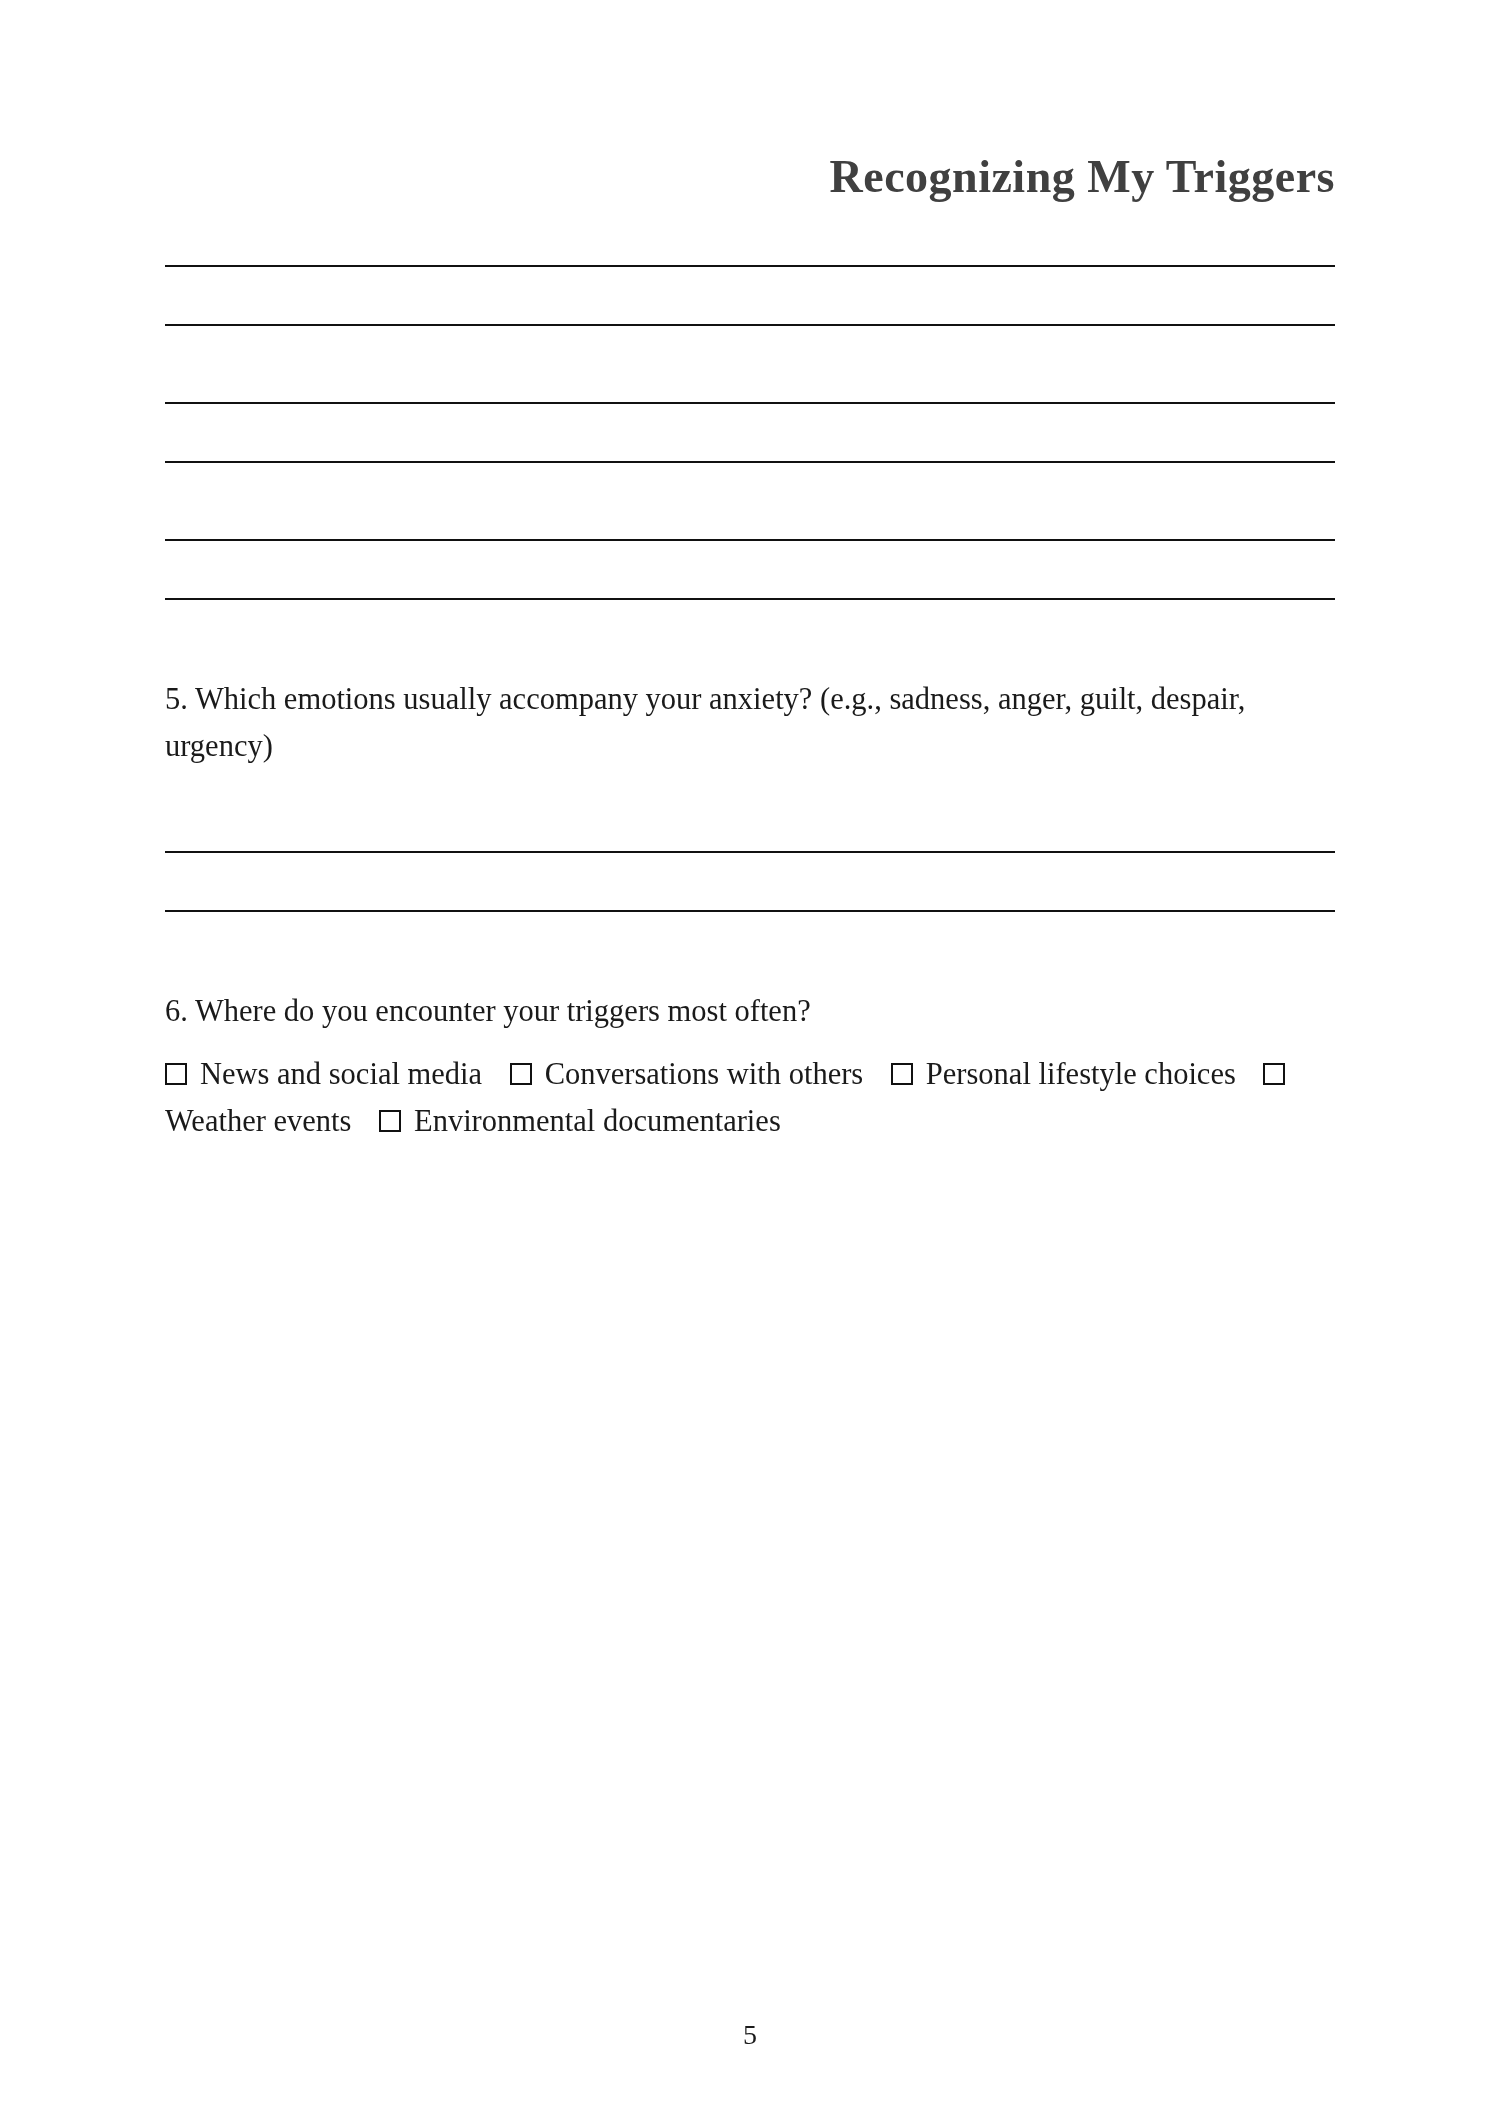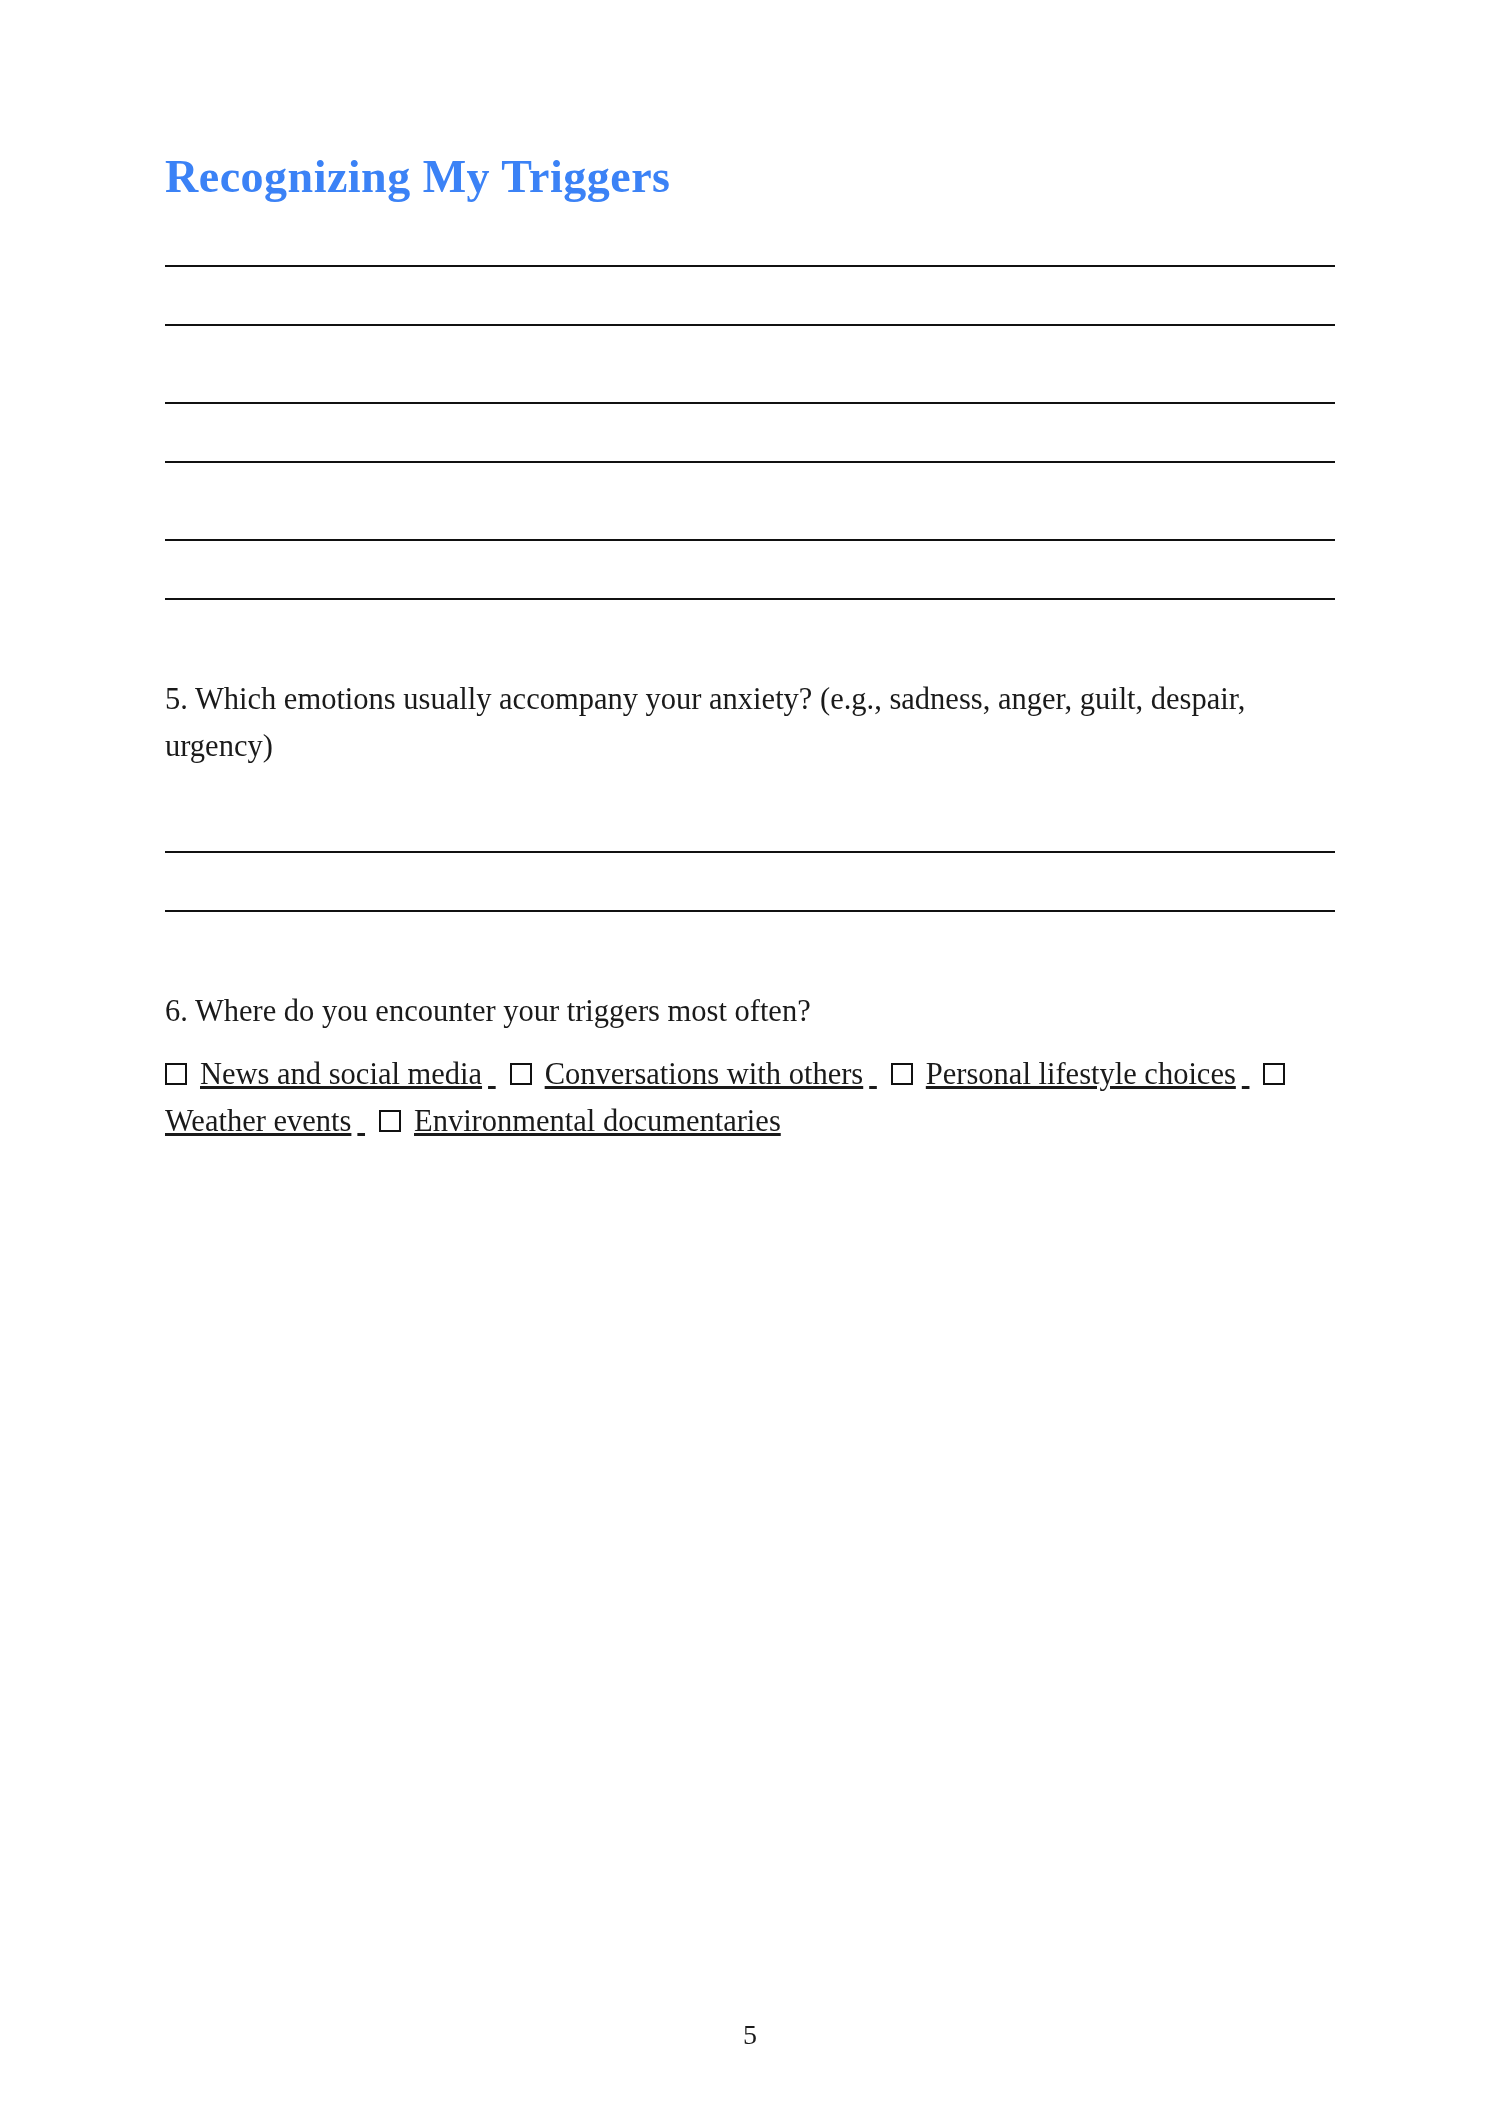--- a/index.html
+++ b/index.html
@@ -17,24 +17,24 @@
     position: relative;
     width: 1500px;
     height: 2121px;
     margin: 0 auto;
     background: #ffffff;
     padding: 150px 165px 40px 165px;
     overflow: hidden;
   }
 
   .doc-title {
-    text-align: left;
+    text-align: right;
     font-size: 46px;
     font-weight: bold;
-    color: #3b82f6;
+    color: #404040;
     letter-spacing: 0.5px;
     margin-bottom: 62px;
   }
 
   .question-text {
     font-size: 30.5px;
     line-height: 1.55;
     margin-bottom: 80px;
   }
 
@@ -52,21 +52,20 @@
     margin-bottom: 0;
   }
 
   .question-block-6 .question-text {
     margin-bottom: 16px;
   }
 
   .options {
     font-size: 30.5px;
     line-height: 1.55;
-    text-decoration: underline;
   }
 
   .option {
     display: inline;
     margin-right: 6px;
   }
 
   .checkbox {
     display: inline-block;
     width: 22px;

